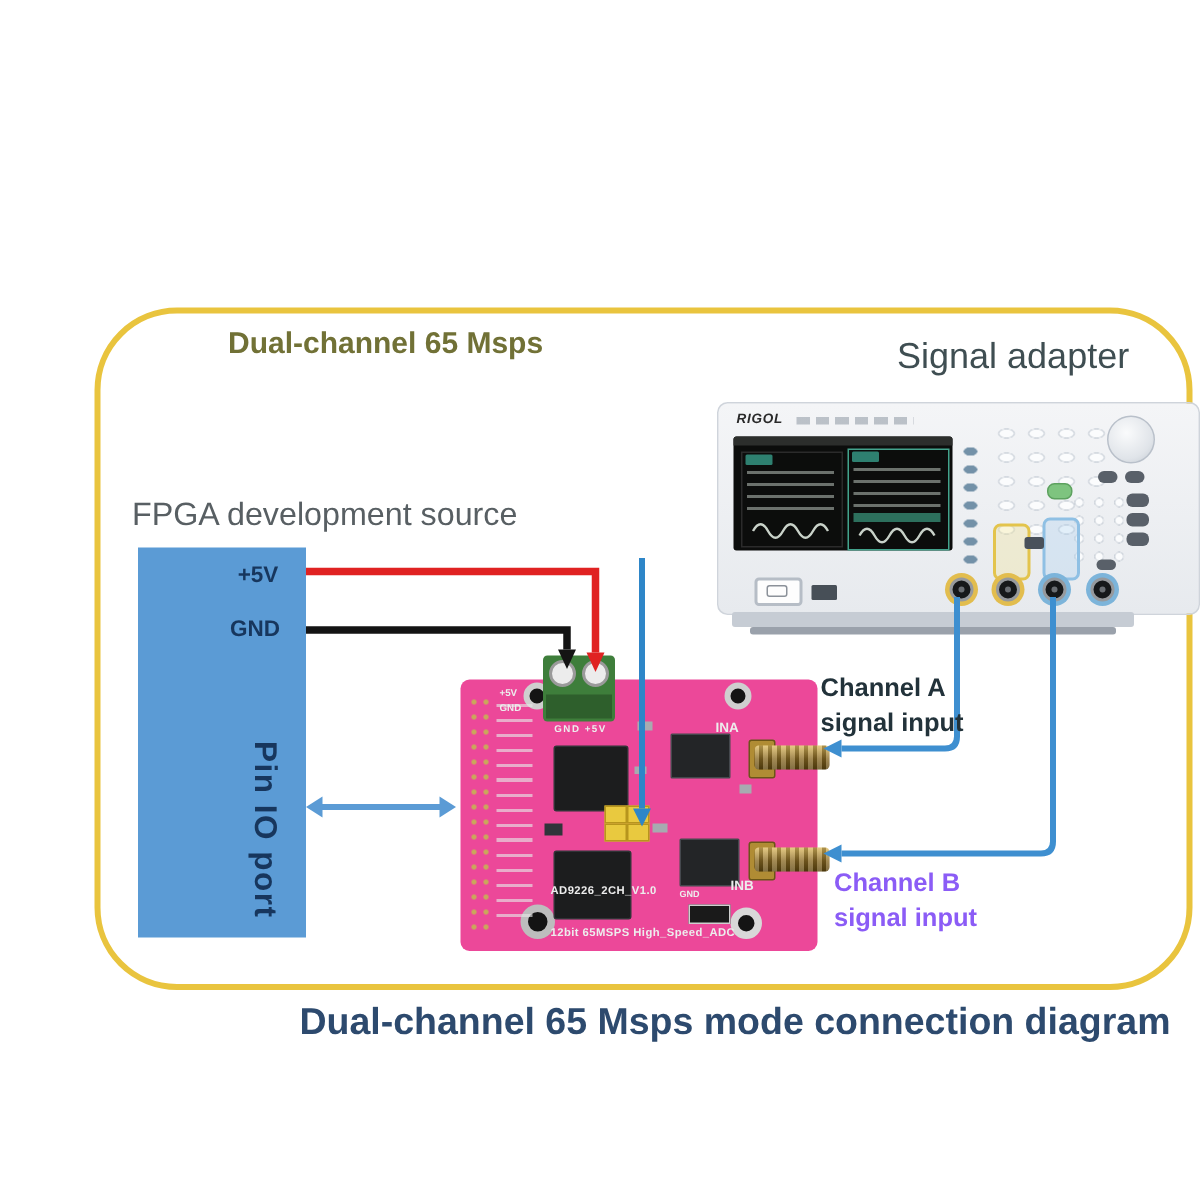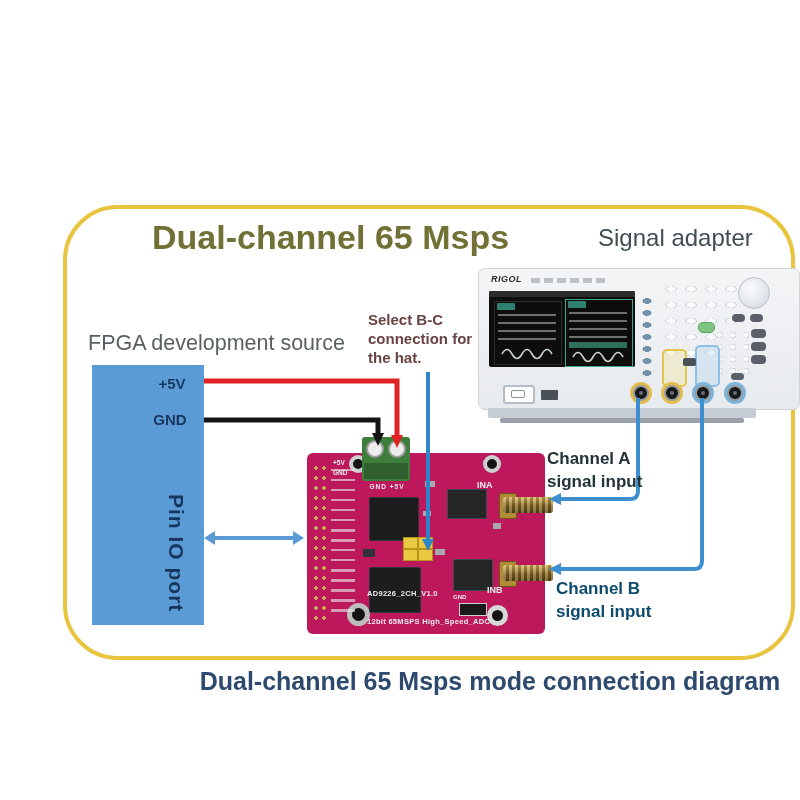--- a/index.html
+++ b/index.html
@@ -9,39 +9,39 @@
 
   
   .banner{left:22px;top:97px;width:774px;height:86px;border-radius:3px;
     background:linear-gradient(180deg,#5b93e2 0%,#2f6fd2 40%,#1d5cc2 100%);z-index:2;}
   .banner-title{left:312px;top:5px;font-size:34px;font-weight:600;color:#ffffff;letter-spacing:.5px;}
   .banner-subtitle{left:210px;top:48px;font-size:23px;font-weight:600;color:#b7d2f2;letter-spacing:.5px;}
 
   
   .card{left:63px;top:205px;width:732px;height:455px;border:4px solid #e9c43e;border-radius:55px;
         box-sizing:border-box;background:#fff;z-index:1;}
-  .card-title{left:152px;top:218px;font-size:34px;font-weight:700;color:#717136;z-index:6;}
+  .card-title{left:152px;top:218px;font-size:20px;font-weight:700;color:#717136;z-index:6;}
   .signal-source{left:598px;top:224px;font-size:24px;color:#3f4e52;z-index:6;}
 
   
   .fpga-heading{left:88px;top:331px;font-size:21.5px;color:#585f63;z-index:6;}
   .fpga-box{left:92px;top:365px;width:112px;height:260px;background:#5b9bd5;z-index:3;}
   .fpga-5v{left:148px;top:375px;width:48px;text-align:center;font-size:15px;font-weight:700;color:#17365d;z-index:6;}
   .fpga-gnd{left:146px;top:411px;width:48px;text-align:center;font-size:15px;font-weight:700;color:#17365d;z-index:6;}
   .fpga-port{left:164px;top:494px;writing-mode:vertical-rl;text-orientation:mixed;
              font-size:21px;font-weight:700;color:#17365d;z-index:6;letter-spacing:1px;}
 
   
   .ml{white-space:pre-line;z-index:7;}
   .select-bc{left:368px;top:311px;width:110px;font-size:15px;font-weight:700;color:#6a4343;line-height:1.25;}
   .digital{left:210px;top:553px;width:78px;text-align:center;font-size:16px;font-weight:700;color:#39424a;line-height:1.35;}
   .channel-a{left:547px;top:448px;font-size:17px;font-weight:600;color:#22323a;line-height:1.35;}
   .bnc-sma{left:634px;top:433px;font-size:15px;font-weight:600;color:#22323a;line-height:1.35;
            background:#fff;padding:0 3px 2px 6px;}
-  .channel-b{left:556px;top:578px;font-size:17px;font-weight:600;color:#0c4a6e;line-height:1.35;}
+  .channel-b{left:556px;top:578px;font-size:17px;font-weight:600;color:#8b5cf6;line-height:1.35;}
 
   .caption{left:150px;top:667px;width:680px;text-align:center;font-size:25px;font-weight:600;color:#2d4a6e;z-index:6;}
 
   
   .gen{left:478px;top:268px;width:292px;height:140px;background:linear-gradient(180deg,#f4f5f7,#e7eaee);
        border:1px solid #cfd4db;border-radius:7px;z-index:3;padding-left:28px;}
   .gen-base{left:488px;top:408px;width:268px;height:10px;background:#c6ccd4;border-radius:2px;z-index:3;}
   .gen-base2{left:500px;top:418px;width:244px;height:5px;background:#9aa1ab;border-radius:2px;z-index:3;}
   .gen .brand{left:12px;top:5px;font-size:9px;font-weight:700;font-style:italic;color:#2a2a2a;letter-spacing:.5px;}
   .gen .brandbars{left:52px;top:9px;width:78px;height:5px;opacity:.55;
@@ -75,21 +75,21 @@
   .gen .conn{left:204px;top:89px;width:13px;height:8px;background:#49515b;border-radius:2px;}
   .gen .power{left:24px;top:116px;width:28px;height:15px;background:#fdfdfd;border:2px solid #b6bdc6;border-radius:3px;}
   .gen .power i{position:absolute;left:6px;top:3px;width:12px;height:6px;border:1px solid #8b9199;border-radius:2px;display:block;}
   .gen .usb{left:62px;top:121px;width:17px;height:10px;background:#474f57;border-radius:1px;}
   .bnc{position:absolute;width:22px;height:22px;border-radius:50%;}
   .bnc .in{position:absolute;left:3px;top:3px;width:12px;height:12px;border-radius:50%;
            background:#16181a;border:2px solid #96999d;}
   .bnc .dot{position:absolute;left:9px;top:9px;width:4px;height:4px;border-radius:50%;background:#6a6e73;}
 
   
-  .pcb{left:307px;top:453px;width:238px;height:181px;background:#be185d;border-radius:6px;z-index:4;}
+  .pcb{left:307px;top:453px;width:238px;height:181px;background:#ec4899;border-radius:6px;z-index:4;}
   .pcb .hole{position:absolute;border-radius:50%;background:#141414;}
   .pcb .pins{left:4px;top:10px;width:18px;height:162px;
     background-image:radial-gradient(circle 2.2px at 5px 5px,#caa75a 75%,transparent 80%),
                      radial-gradient(circle 2.2px at 13px 5px,#caa75a 75%,transparent 80%);
     background-size:18px 10px;}
   .pcb .lbls{left:24px;top:16px;width:24px;height:150px;opacity:.8;
     background:repeating-linear-gradient(180deg,rgba(230,230,230,.8) 0 2.5px,transparent 2.5px 10px);}
   .pcb .chip{background:#1c1d1e;border:1px solid #313337;border-radius:2px;}
   .pcb .soic{background:#232527;border:1px solid #44484d;border-radius:1px;}
   .pcb .pass{background:#a7abb0;}
@@ -232,23 +232,20 @@
     <polygon points="422,539 434,539 428,551" fill="#2e86c8"></polygon>
     <path d="M638,398 V491 Q638,499 630,499 H561" stroke="#3e8fd0" stroke-width="4" fill="none"></path>
     <polygon points="561,493 561,505 549,499" fill="#3e8fd0"></polygon>
     <path d="M702,398 V561 Q702,569 694,569 H561" stroke="#3e8fd0" stroke-width="4" fill="none"></path>
     <polygon points="561,563 561,575 549,569" fill="#3e8fd0"></polygon>
     <path d="M213,538 H295" stroke="#5b9bd5" stroke-width="4" fill="none"></path>
     <polygon points="215,531 215,545 204,538" fill="#5b9bd5"></polygon>
     <polygon points="293,531 293,545 304,538" fill="#5b9bd5"></polygon>
   </svg>
 
-  <div class="abs ml select-bc">Select B-C
-connection for
-the hat.</div>
   <div class="abs ml channel-a">Channel A
 signal input</div>
   <div class="abs ml channel-b">Channel B
 signal input</div>
 
   <div class="abs caption">Dual-channel 65 Msps mode connection diagram</div>
 
 </div>
 
 </body></html>

